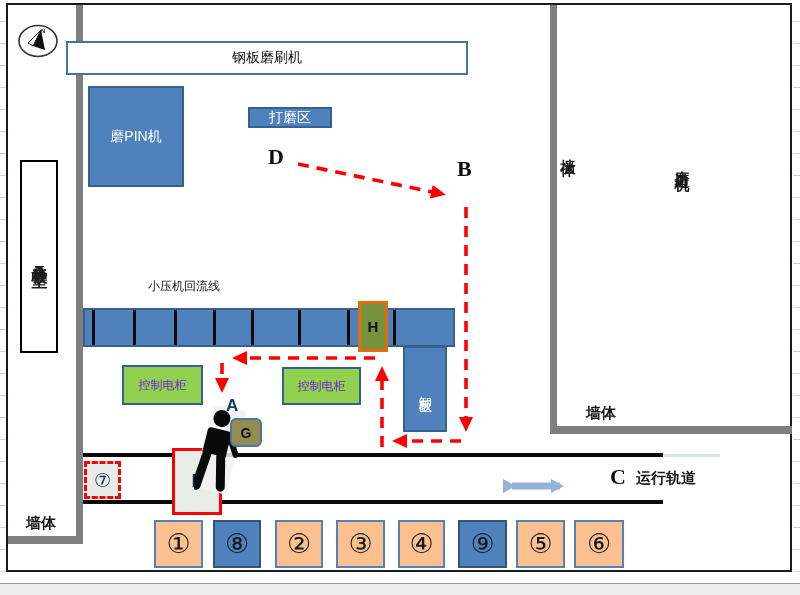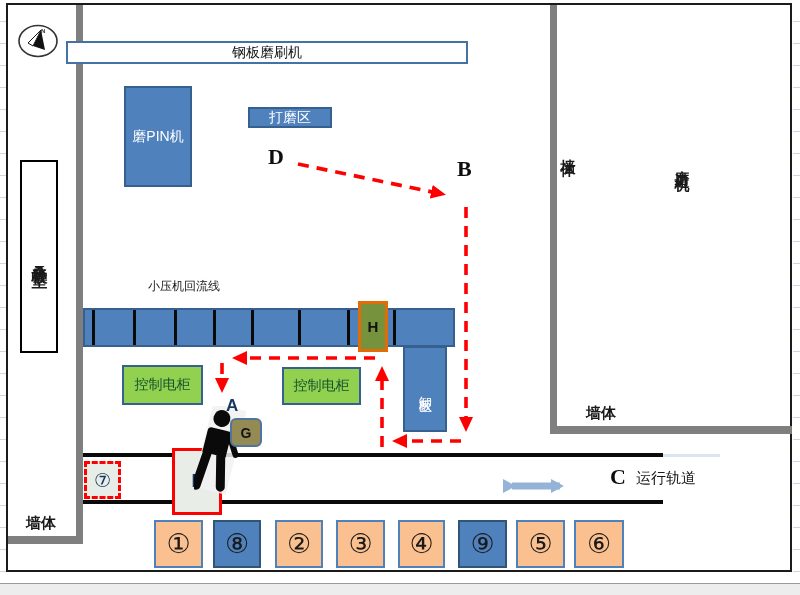--- a/index.html
+++ b/index.html
@@ -4,21 +4,21 @@
 <style>
   html,body{margin:0;padding:0;background:#fff;}
   .canvas{position:relative;width:800px;height:595px;background:#ffffff;overflow:hidden;
           font-family:"Liberation Sans","DejaVu Sans",sans-serif;}
   .abs{position:absolute;box-sizing:border-box;}
   
   .gridstrip{background:repeating-linear-gradient(to bottom,#ffffff 0px,#ffffff 21px,#c9d7e8 21px,#c9d7e8 22px);}
   .fig-border{border:2px solid #1b1b1b;}
   .wall{background:#7f7f7f;}
   .bluebox{background:#4f81bd;border:2px solid #36608f;color:#fff;display:flex;align-items:center;justify-content:center;font-size:14px;}
-  .greenbox{background:#92d050;border:2.5px solid #376092;display:flex;align-items:center;justify-content:center;font-size:14px;color:#14532d;}
+  .greenbox{background:#92d050;border:2.5px solid #376092;display:flex;align-items:center;justify-content:center;font-size:12px;color:#6d28d9;}
   .vtext{writing-mode:vertical-rl;text-orientation:upright;letter-spacing:3px;}
   .waypoint-serif{font-family:"Liberation Serif","DejaVu Serif",serif;font-weight:bold;color:#0d0d0d;}
   .waypoint-sans{font-weight:bold;color:#17375e;}
   .divider{position:absolute;top:0;width:3px;height:100%;background:#0a0a0a;}
   .numbox{position:absolute;top:520px;height:48px;display:flex;align-items:center;justify-content:center;
           font-family:"Liberation Serif","DejaVu Serif",serif;font-size:27px;color:#1a1a1a;box-sizing:border-box;}
   .numbox.orange{background:#fac090;border:2px solid #4f81bd;}
   .numbox.blue{background:#4f81bd;border:2px solid #2f5578;}
   .trackline{background:#0a0a0a;}
   .label{color:#1a1a1a;}
@@ -42,26 +42,26 @@
 
   <div class="abs" style="left:16px;top:22px;width:44px;height:38px;">
     <svg width="44" height="38" viewBox="0 0 44 38">
       <ellipse cx="22" cy="19" rx="19" ry="15.5" fill="#fff" stroke="#333" stroke-width="1.6"></ellipse>
       <text x="25" y="11" font-size="6" font-weight="bold" fill="#333" font-family="Liberation Sans, sans-serif">N</text>
       <polygon points="25,8 29,28 17,24" fill="#111"></polygon>
       <polygon points="25,8 17,24 12,21" fill="#fff" stroke="#111" stroke-width="1"></polygon>
     </svg>
   </div>
 
-  <div class="abs" style="left:66px;top:41px;width:402px;height:23px;border:2px solid #4472a4;background:#fff;
+  <div class="abs" style="left:66px;top:41px;width:402px;height:34px;border:2px solid #4472a4;background:#fff;
        display:flex;align-items:center;justify-content:center;font-size:14px;color:#111;">
     <span>钢板磨刷机</span>
   </div>
 
-  <div class="abs bluebox" style="left:88px;top:86px;width:68px;height:101px;margin-left:36px;">
+  <div class="abs bluebox" style="left:88px;top:86px;width:96px;height:101px;">
     <span>磨PIN机</span>
   </div>
 
   <div class="abs bluebox" style="left:248px;top:107px;width:84px;height:21px;">
     <span>打磨区</span>
   </div>
 
   <div class="abs vtext" style="left:20px;top:160px;width:38px;height:193px;border:2.5px solid #000;background:#fff;
        display:flex;align-items:center;justify-content:center;font-size:16px;font-weight:bold;color:#1a1a1a;">
     <span>叠板室</span>
@@ -131,21 +131,21 @@
   <div class="abs" style="left:230px;top:418px;width:32px;height:29px;background:#948a54;border:2.5px solid #50749e;
        border-radius:6px;display:flex;align-items:center;justify-content:center;font-size:14px;font-weight:bold;color:#111;z-index:7;">
     <span>G</span>
   </div>
 
   <div class="abs waypoint-serif" style="left:268px;top:144px;font-size:22px;"><span>D</span></div>
   <div class="abs waypoint-serif" style="left:457px;top:156px;font-size:22px;"><span>B</span></div>
   <div class="abs waypoint-serif" style="left:610px;top:464px;font-size:22px;"><span>C</span></div>
   <div class="abs waypoint-sans" style="left:226px;top:396px;font-size:17px;z-index:7;"><span>A</span></div>
 
-  <div class="abs label" style="left:636px;top:469px;font-size:15px;font-weight:normal;"><span>运行轨道</span></div>
+  <div class="abs label" style="left:636px;top:469px;font-size:15px;font-weight:bold;"><span>运行轨道</span></div>
 
   <svg class="abs" style="left:0;top:0;z-index:8;pointer-events:none;" width="800" height="595" viewBox="0 0 800 595">
     <defs>
       <marker id="ra" markerUnits="userSpaceOnUse" markerWidth="16" markerHeight="14" refX="11" refY="7" orient="auto">
         <path d="M0,0 L15,7 L0,14 Z" fill="#ff0000"></path>
       </marker>
       <marker id="ba" markerUnits="userSpaceOnUse" markerWidth="14" markerHeight="14" refX="9" refY="7" orient="auto">
         <path d="M0,0 L13,7 L0,14 Z" fill="#95b3d7"></path>
       </marker>
     </defs>

